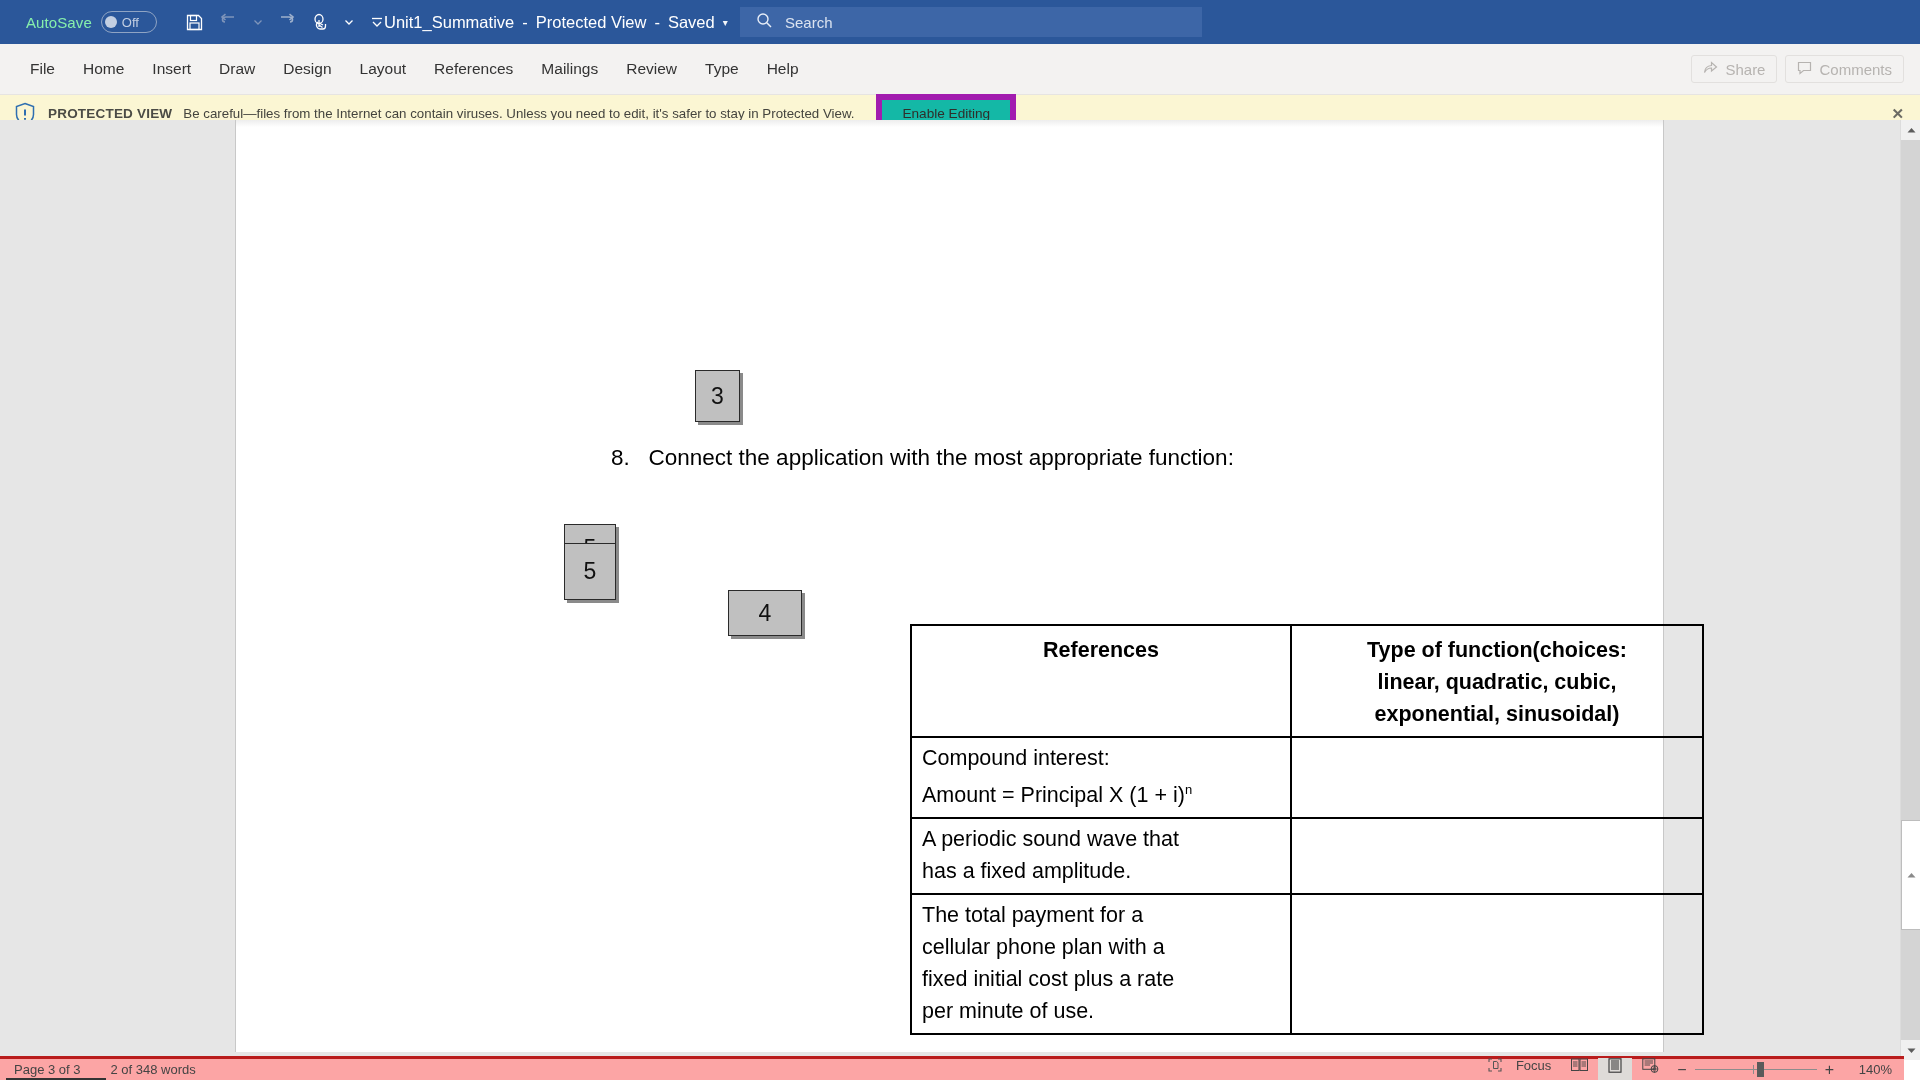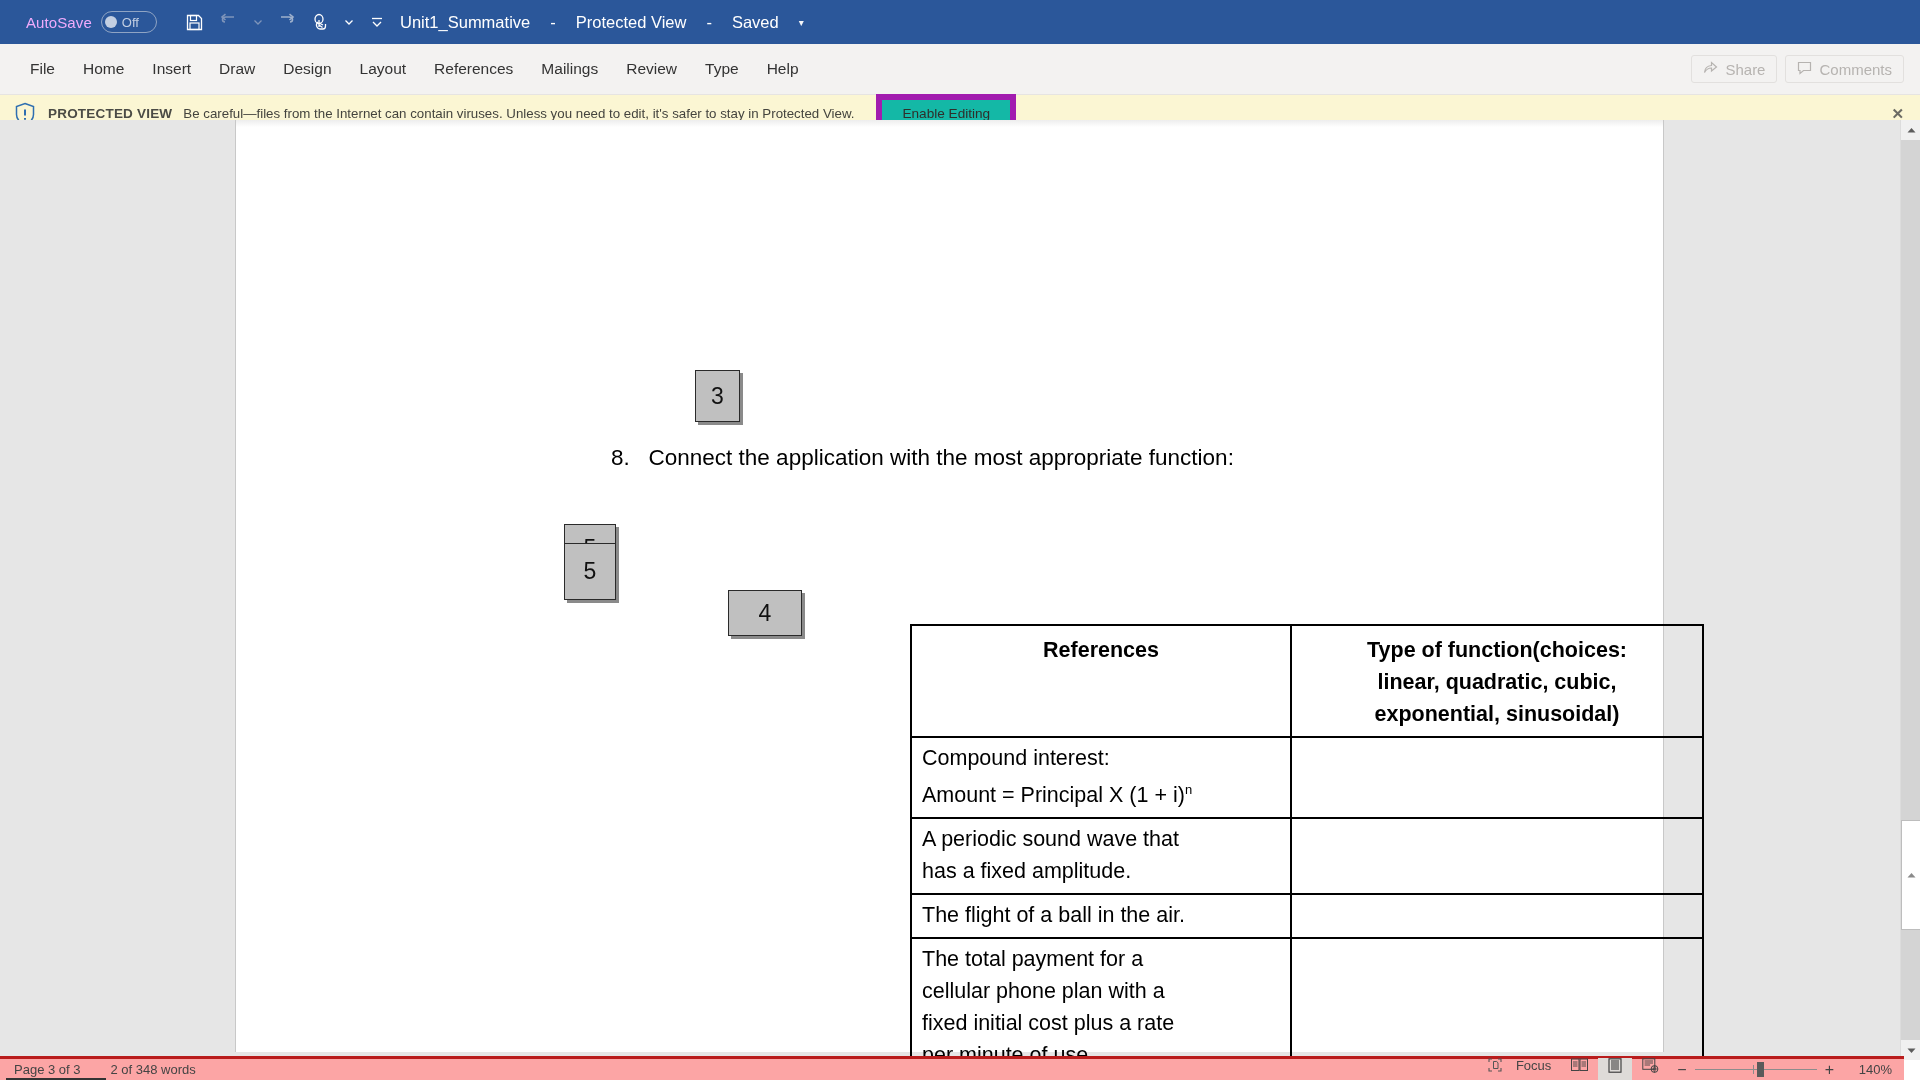--- a/index.html
+++ b/index.html
@@ -12,40 +12,40 @@
 
   
   .titlebar {
     height: 44px; width: 100%;
     background: #2b579a;
     display: flex; align-items: center;
     position: relative;
     color: #ffffff;
   }
   .autosave-group { display: flex; align-items: center; margin-left: 26px; gap: 9px; }
-  .autosave-label { font-size: 15px; color: #f0abfc; letter-spacing: .1px; }
+  .autosave-label { font-size: 15px; color: #86efac; letter-spacing: .1px; }
   .autosave-toggle {
     width: 56px; height: 22px; border-radius: 11px;
     border: 1px solid #8fa4c4; background: #2b579a;
     display: flex; align-items: center; padding: 0 3px; gap: 5px;
   }
   .autosave-knob { width: 12px; height: 12px; border-radius: 50%; background: #c3cfe2; }
   .autosave-off { font-size: 13px; color: #c3cfe2; }
 
   .qat { display: flex; align-items: center; margin-left: 22px; gap: 3px; }
   .qat-btn {
     width: 32px; height: 32px;
     display: flex; align-items: center; justify-content: center;
   }
   .qat-btn.small { width: 18px; }
   .qat-btn svg { display: block; }
 
   .doc-title {
-    position: absolute; left: 400px;
-    display: flex; align-items: center; gap: 20px;
+    position: absolute; left: 384px;
+    display: flex; align-items: center; gap: 8px;
     font-size: 16.5px; color: #ffffff; white-space: nowrap;
   }
   .title-caret { font-size: 10px; opacity: .95; }
 
   .searchbox {
     position: absolute; left: 740px; top: 7px;
     width: 462px; height: 30px;
     background: #3d66a7;
     display: flex; align-items: center; gap: 12px;
     padding-left: 16px;
@@ -295,20 +295,29 @@
 
   <div class="doc-title">
     <span>Unit1_Summative</span>
     <span>-</span>
     <span>Protected View</span>
     <span>-</span>
     <span>Saved</span>
     <span class="title-caret">▾</span>
   </div>
 
+  <div class="searchbox">
+    <span>
+      <svg width="17" height="17" viewBox="0 0 17 17">
+          <circle cx="7" cy="7" r="5" fill="none" stroke="#e8eef8" stroke-width="1.4"></circle>
+          <path d="M10.8 10.8 15 15" stroke="#e8eef8" stroke-width="1.5"></path>
+        </svg>
+    </span>
+    <span class="ph">Search</span>
+  </div>
 
 </div>
 
 <div class="ribbon">
   <div class="tab">File</div>
   <div class="tab">Home</div>
   <div class="tab">Insert</div>
   <div class="tab">Draw</div>
   <div class="tab">Design</div>
   <div class="tab">Layout</div>
@@ -391,26 +400,20 @@
         </tr>
         <tr>
           <td>
             <div>A periodic sound wave that</div>
             <div>has a fixed amplitude.</div>
           </td>
           <td class="cell-empty"></td>
         </tr>
         <tr>
           <td>
-            <div>The flight of a ball in the air.</div>
-          </td>
-          <td class="cell-empty"></td>
-        </tr>
-        <tr>
-          <td>
             <div>The total payment for a</div>
             <div>cellular phone plan with a</div>
             <div>fixed initial cost plus a rate</div>
             <div>per minute of use.</div>
           </td>
           <td class="cell-empty"></td>
         </tr>
       </tbody>
     </table>
 

